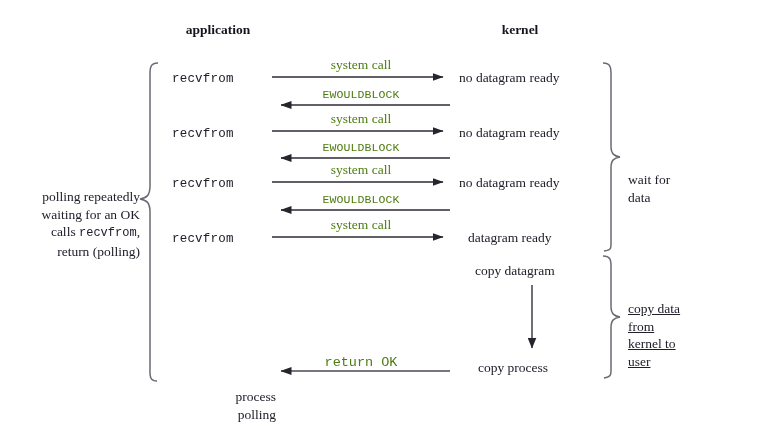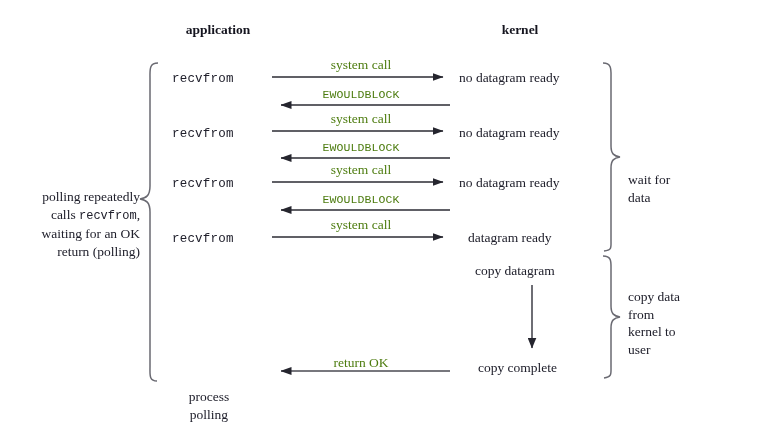--- a/index.html
+++ b/index.html
@@ -88,37 +88,37 @@
   <div class="abs serif-lbl" style="left:459px; top:70px;">no datagram ready</div>
 
   <div class="abs serif-lbl" style="left:459px; top:125px;">no datagram ready</div>
 
   <div class="abs serif-lbl" style="left:459px; top:175px;">no datagram ready</div>
 
   <div class="abs serif-lbl" style="left:468px; top:230px;">datagram ready</div>
 
   <div class="abs serif-lbl" style="left:475px; top:263px;">copy datagram</div>
 
-  <div class="abs serif-lbl" style="left:478px; top:360px;">copy complete</div>
+  <div class="abs serif-lbl" style="left:478px; top:360px;">copy process</div>
 
   <div class="abs arrow-lbl" style="left:272px; top:57px; width:178px;">system call</div>
 
   <div class="abs arrow-lbl mono-lbl" style="left:272px; top:88px; width:178px;">EWOULDBLOCK</div>
 
   <div class="abs arrow-lbl" style="left:272px; top:111px; width:178px;">system call</div>
 
   <div class="abs arrow-lbl mono-lbl" style="left:272px; top:141px; width:178px;">EWOULDBLOCK</div>
 
   <div class="abs arrow-lbl" style="left:272px; top:162px; width:178px;">system call</div>
 
   <div class="abs arrow-lbl mono-lbl" style="left:272px; top:193px; width:178px;">EWOULDBLOCK</div>
 
   <div class="abs arrow-lbl" style="left:272px; top:217px; width:178px;">system call</div>
 
-  <div class="abs arrow-lbl" style="left:272px; top:355px; width:178px;">return OK</div>
+  <div class="abs arrow-lbl" style="left:272px; top:355px; width:178px;font-family:Liberation Mono, monospace;">return OK</div>
 
   <svg class="abs" style="left:0; top:0;" width="760" height="440">
     <defs>
       <marker id="ah-right" markerWidth="11" markerHeight="8" refX="10.5" refY="4" orient="auto" markerUnits="userSpaceOnUse">
         <path d="M0,0 L11,4 L0,8 Z" fill="#25252e"></path>
       </marker>
       <marker id="ah-left" markerWidth="11" markerHeight="8" refX="10.5" refY="4" orient="auto" markerUnits="userSpaceOnUse">
         <path d="M0,0 L11,4 L0,8 Z" fill="#25252e"></path>
       </marker>
       <marker id="ah-down" markerWidth="11" markerHeight="9" refX="10.5" refY="4.5" orient="auto" markerUnits="userSpaceOnUse">
@@ -164,32 +164,32 @@
              C 612 256, 611 262, 611 270
              L 611 306
              C 611 314, 614 316, 620 317
              C 614 318, 611 320, 611 328
              L 611 366
              C 611 374, 612 377, 604 378" fill="none" stroke="#6a6a72" stroke-width="1.5"></path>
   </svg>
 
   <div class="abs side-note" style="left:18px; top:188px; width:122px; text-align:right;">
     <div>polling repeatedly</div>
+    <div>waiting for an OK</div>
     <div><span>calls </span><span class="mono-inline">recvfrom</span><span>,</span></div>
-    <div>waiting for an OK</div>
     <div>return (polling)</div>
   </div>
 
   <div class="abs side-note" style="left:628px; top:148px;margin-top:23px;">
     <div>wait for data</div>
   </div>
 
-  <div class="abs side-note" style="left:628px; top:288px;">
+  <div class="abs side-note" style="left:628px; top:300px;text-decoration:underline;">
     <div>copy data from</div>
     <div>kernel to user</div>
   </div>
 
-  <div class="abs side-note" style="left:154px; top:388px; width:110px; text-align:center;">
+  <div class="abs side-note" style="left:166px; top:388px; width:110px; text-align:right;">
     <div>process</div>
     <div>polling</div>
   </div>
 
 </div>
 
 </body></html>

